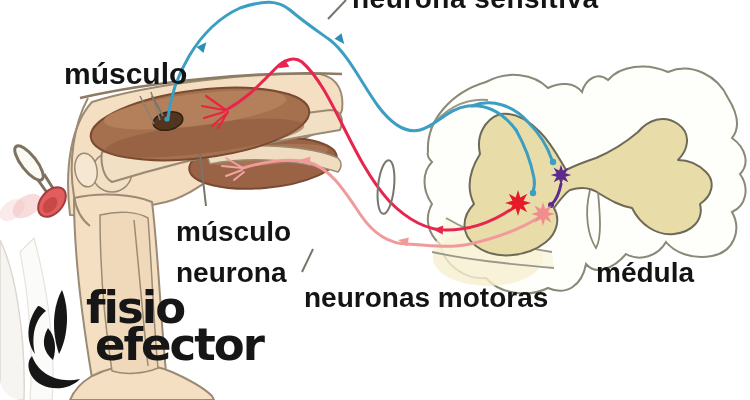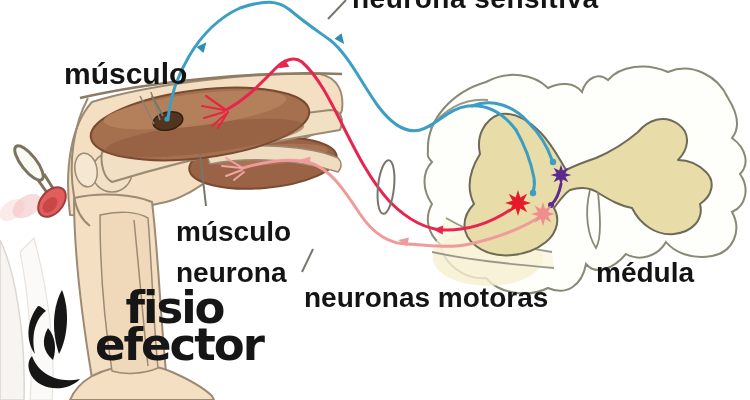--- a/index.html
+++ b/index.html
@@ -1,32 +1,33 @@
 <!DOCTYPE html>
 <html><head>
 <meta charset="utf-8">
 <style>
   html,body{margin:0;padding:0;background:#ffffff;}
   .stage{
     position:relative;width:750px;height:400px;overflow:hidden;background:#ffffff;
     font-family:"Liberation Sans", sans-serif;
+    border-radius:22px;
   }
   .stage svg.art{position:absolute;left:0;top:0;}
   .lbl{
     position:absolute;color:#141414;font-weight:bold;white-space:nowrap;
     font-family:"Liberation Sans", sans-serif;line-height:1.05;
   }
   .lbl-sensory{left:352px;top:-16px;font-size:28px;letter-spacing:.5px;}
   .lbl-muscle{left:64px;top:58px;font-size:30px;}
   .lbl-effector{left:176px;top:211px;font-size:28px;line-height:41px;}
   .lbl-motor{left:304px;top:283px;font-size:28px;}
   .lbl-medula{left:596px;top:258px;font-size:28px;}
   .logo{position:absolute;left:22px;top:286px;display:flex;color:#161616;}
   .logo .mark{width:68px;height:106px;flex:0 0 auto;}
-  .logo .words{margin-left:-4px;margin-top:2px;text-align:center;}
+  .logo .words{margin-left:-4px;margin-top:2px;}
   .logo .w1,.logo .w2{
     font-weight:bold;font-size:45px;line-height:40px;letter-spacing:-2px;
     font-family:"DejaVu Sans", "Liberation Sans", sans-serif;
   }
   .logo .w2{margin-left:9px;margin-top:-3px;}
 </style>
 </head>
 <body>
 
 <div class="stage">

